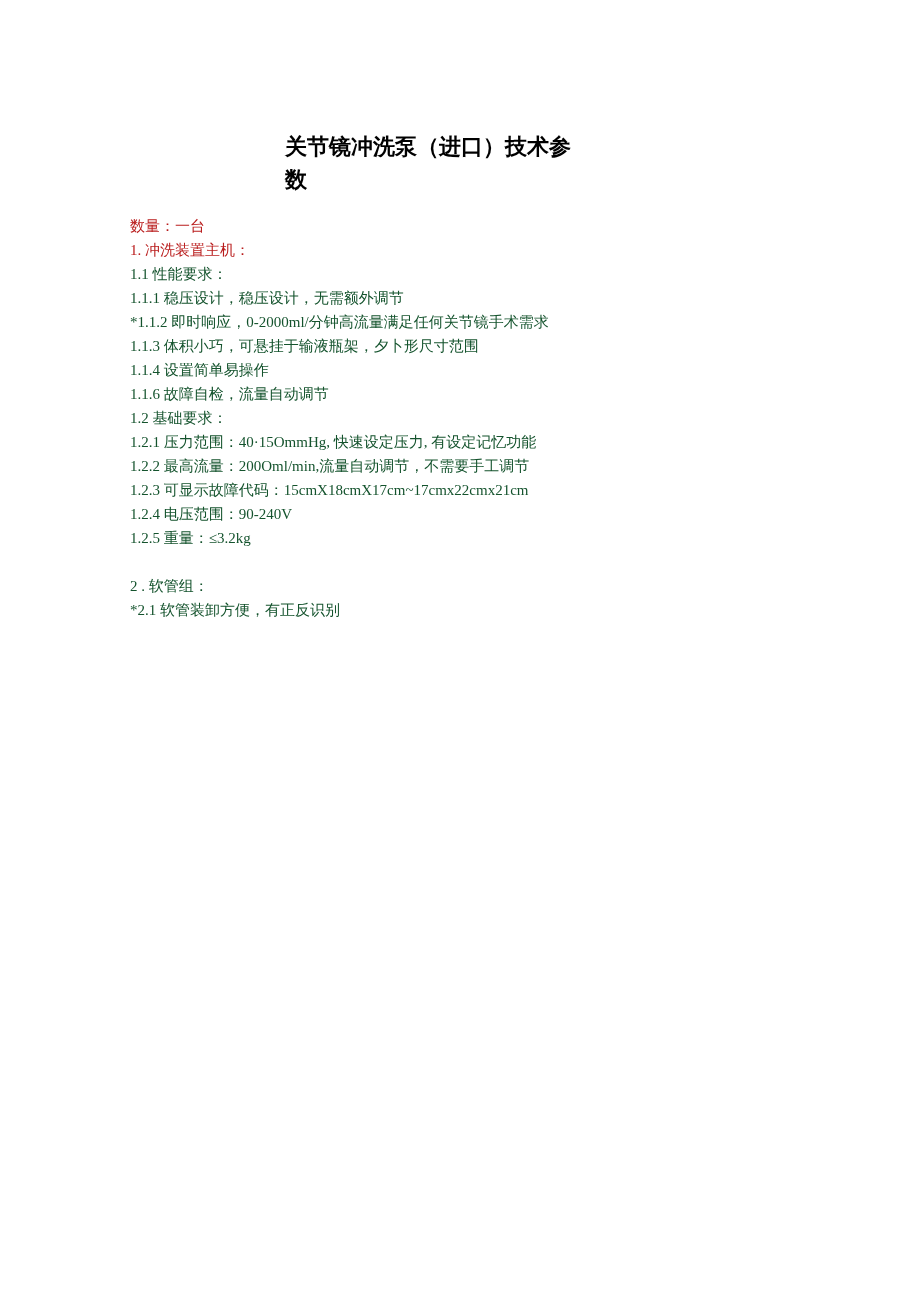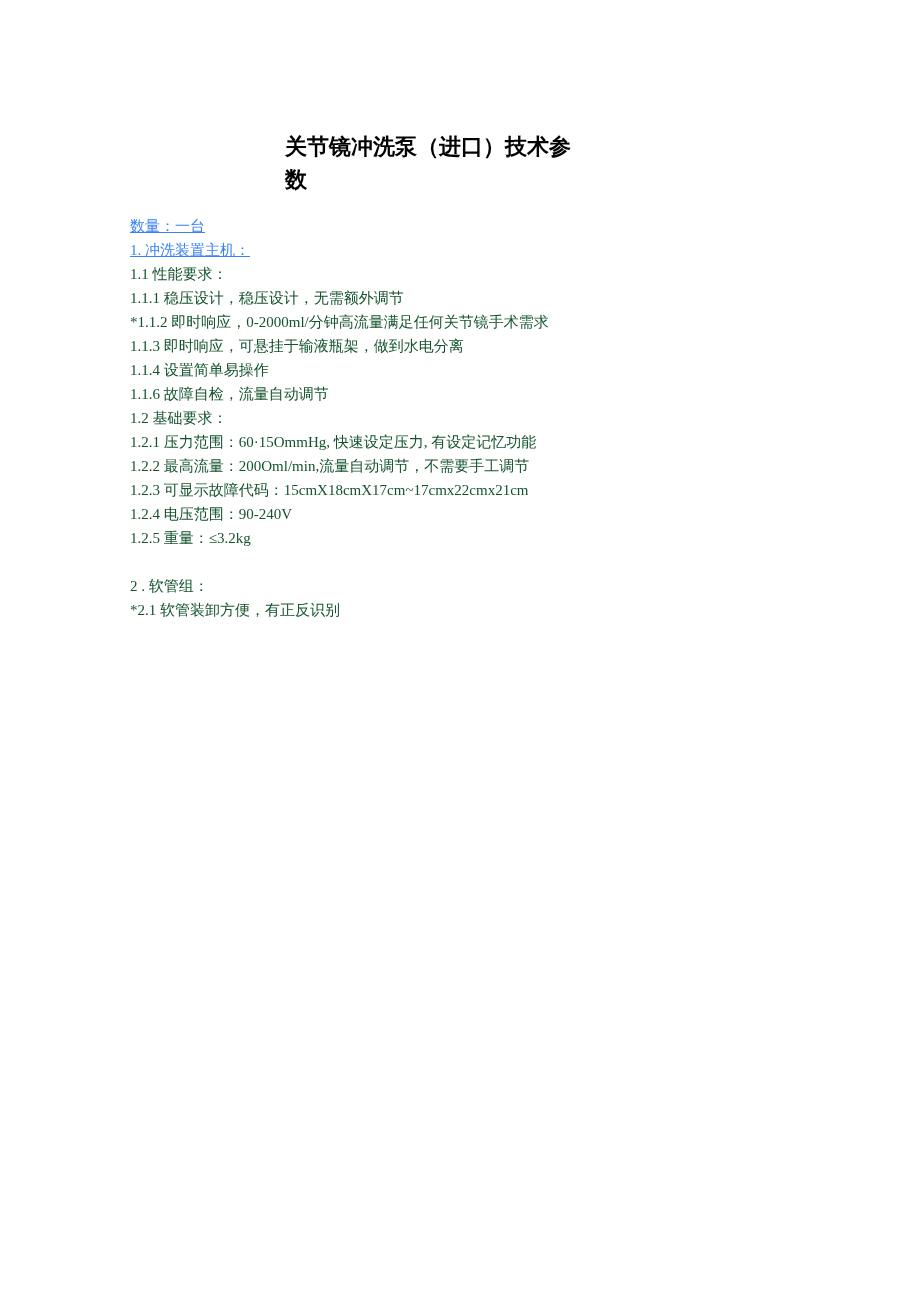--- a/index.html
+++ b/index.html
@@ -20,43 +20,43 @@
   .title-block {
     margin-left: 155px;
     margin-bottom: 18px;
     font-family: "Microsoft YaHei", "黑体", sans-serif;
     font-weight: bold;
     font-size: 22px;
     color: #000;
     line-height: 1.5;
   }
   .title-line1, .title-line2 { display: block; }
-  .gray { color: #3b82f6; text-decoration: underline; }
+  .gray { color: #b91c1c; }
   .black { color: #14532d; }
   .line { }
 </style>
 </head>
 <body>
 
 <div class="page">
   <div class="title-block">
     <span class="title-line1">关节镜冲洗泵（进口）技术参</span>
     <span class="title-line2">数</span>
   </div>
   <div class="body" id="body-lines">
       <div class="line gray">数量：一台</div>
       <div class="line gray">1. 冲洗装置主机：</div>
       <div class="line black">1.1   性能要求：</div>
       <div class="line black">1.1.1   稳压设计，稳压设计，无需额外调节</div>
       <div class="line black">*1.1.2 即时响应，0-2000ml/分钟高流量满足任何关节镜手术需求</div>
-      <div class="line black">1.1.3   即时响应，可悬挂于输液瓶架，做到水电分离</div>
+      <div class="line black">1.1.3   体积小巧，可悬挂于输液瓶架，夕卜形尺寸范围</div>
       <div class="line black">1.1.4   设置简单易操作</div>
       <div class="line black">1.1.6   故障自检，流量自动调节</div>
       <div class="line black">1.2   基础要求：</div>
-      <div class="line black">1.2.1   压力范围：60·15OmmHg, 快速设定压力, 有设定记忆功能</div>
+      <div class="line black">1.2.1   压力范围：40·15OmmHg, 快速设定压力, 有设定记忆功能</div>
       <div class="line black">1.2.2   最高流量：200Oml/min,流量自动调节，不需要手工调节</div>
       <div class="line black">1.2.3   可显示故障代码：15cmX18cmX17cm~17cmx22cmx21cm</div>
       <div class="line black">1.2.4   电压范围：90-240V</div>
       <div class="line black">1.2.5   重量：≤3.2kg</div>
       <div class="line black">&nbsp;</div>
       <div class="line black">2  . 软管组：</div>
       <div class="line black">*2.1 软管装卸方便，有正反识别</div>
       <div class="line black">&nbsp;</div>
     </div>
 </div>

